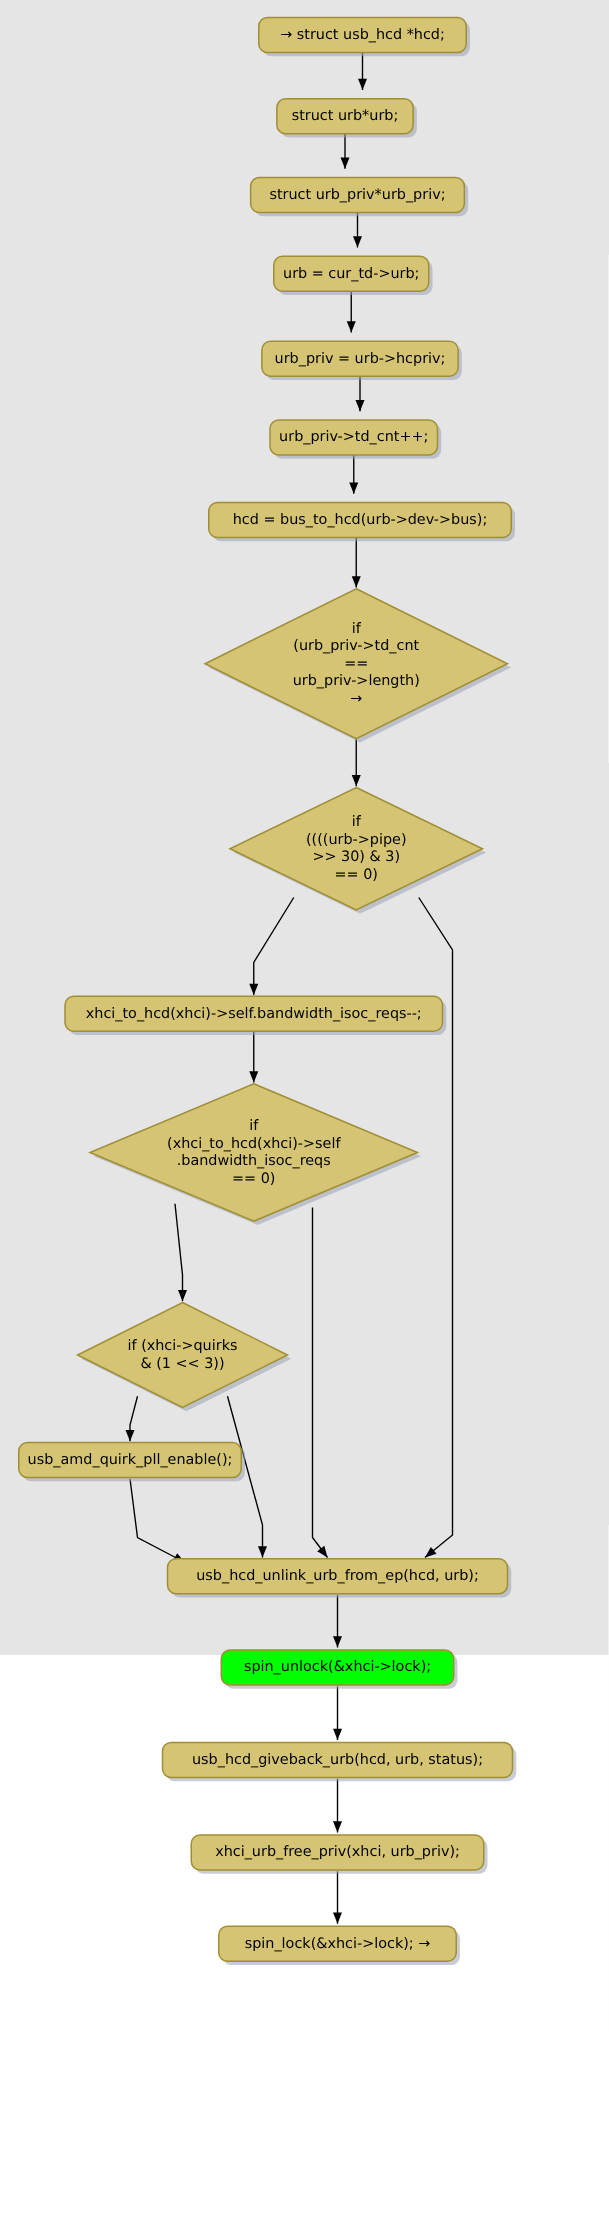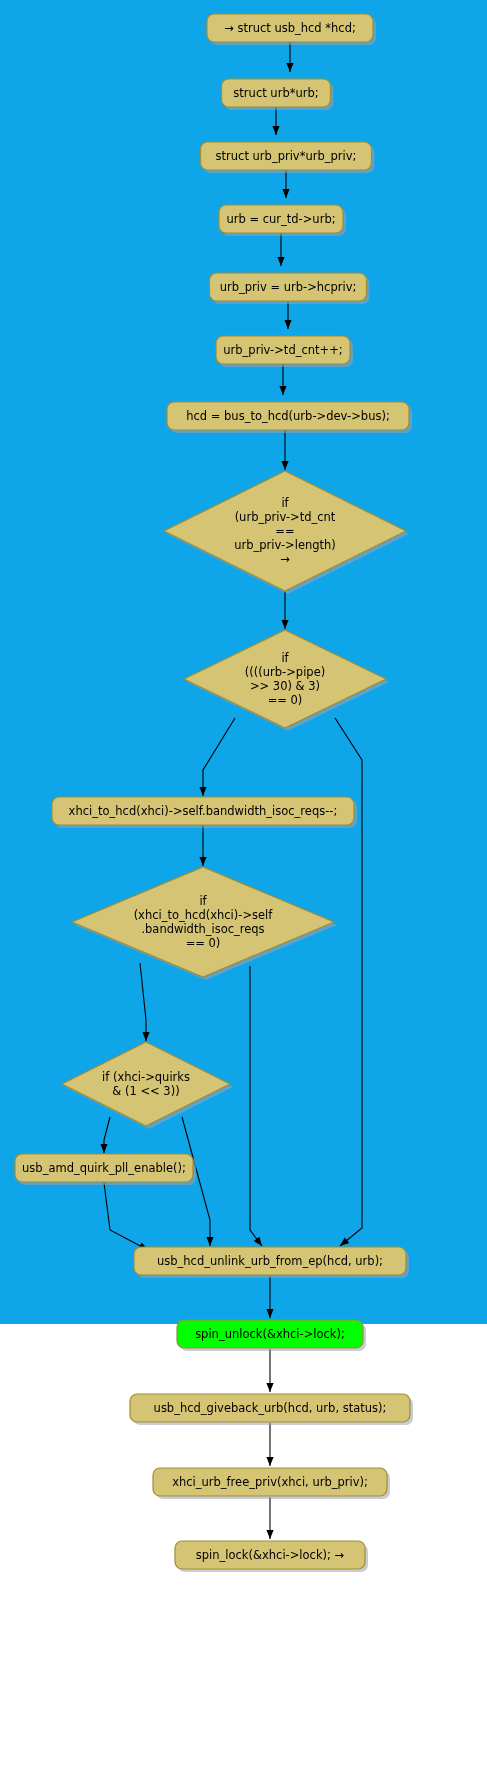--- a/index.html
+++ b/index.html
@@ -10,21 +10,21 @@
   body {
     width: 487px;
     height: 1790px;
     font-family: "DejaVu Sans", sans-serif;
     overflow: hidden;
   }
   #flowchart-root {
     position: relative;
     width: 487px;
     height: 1324px;
-    background: #0ea5e9;
+    background: #e5e5e5;
   }
   svg.diagram {
     display: block;
     width: 487px;
     height: 1790px;
   }
   .node-text {
     font-family: "DejaVu Sans", sans-serif;
     font-size: 11.5px;
     fill: #000000;

